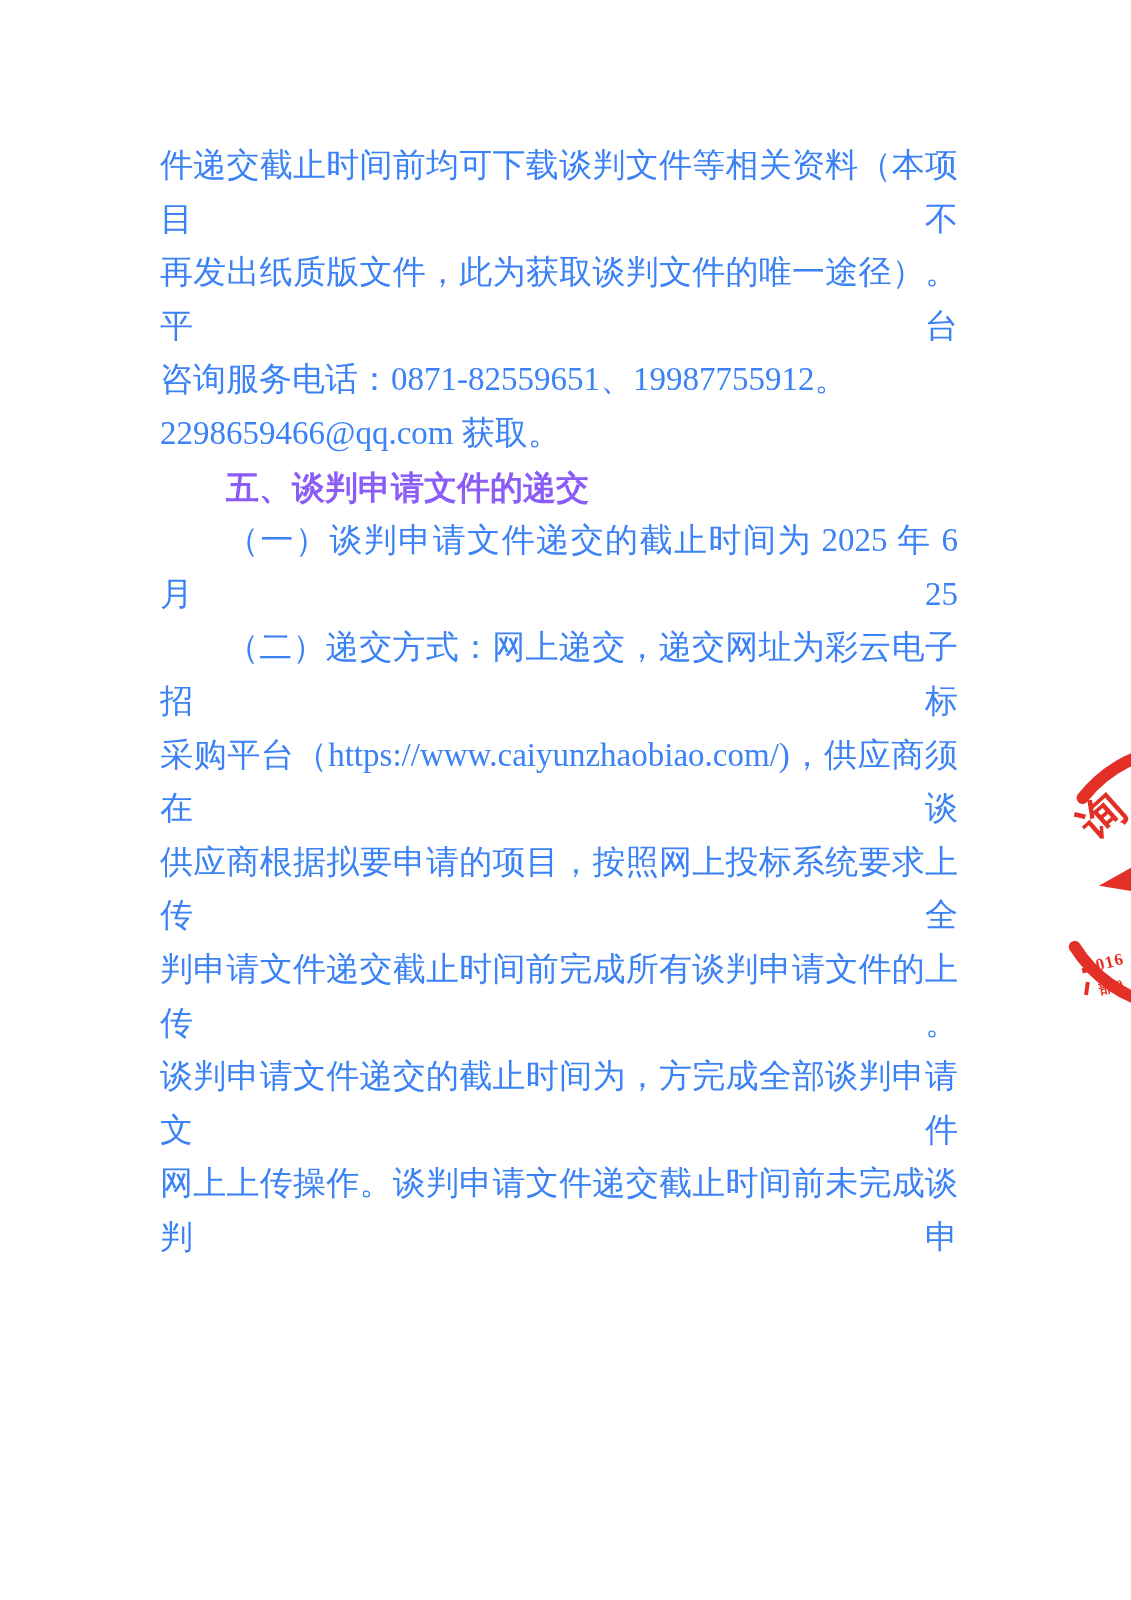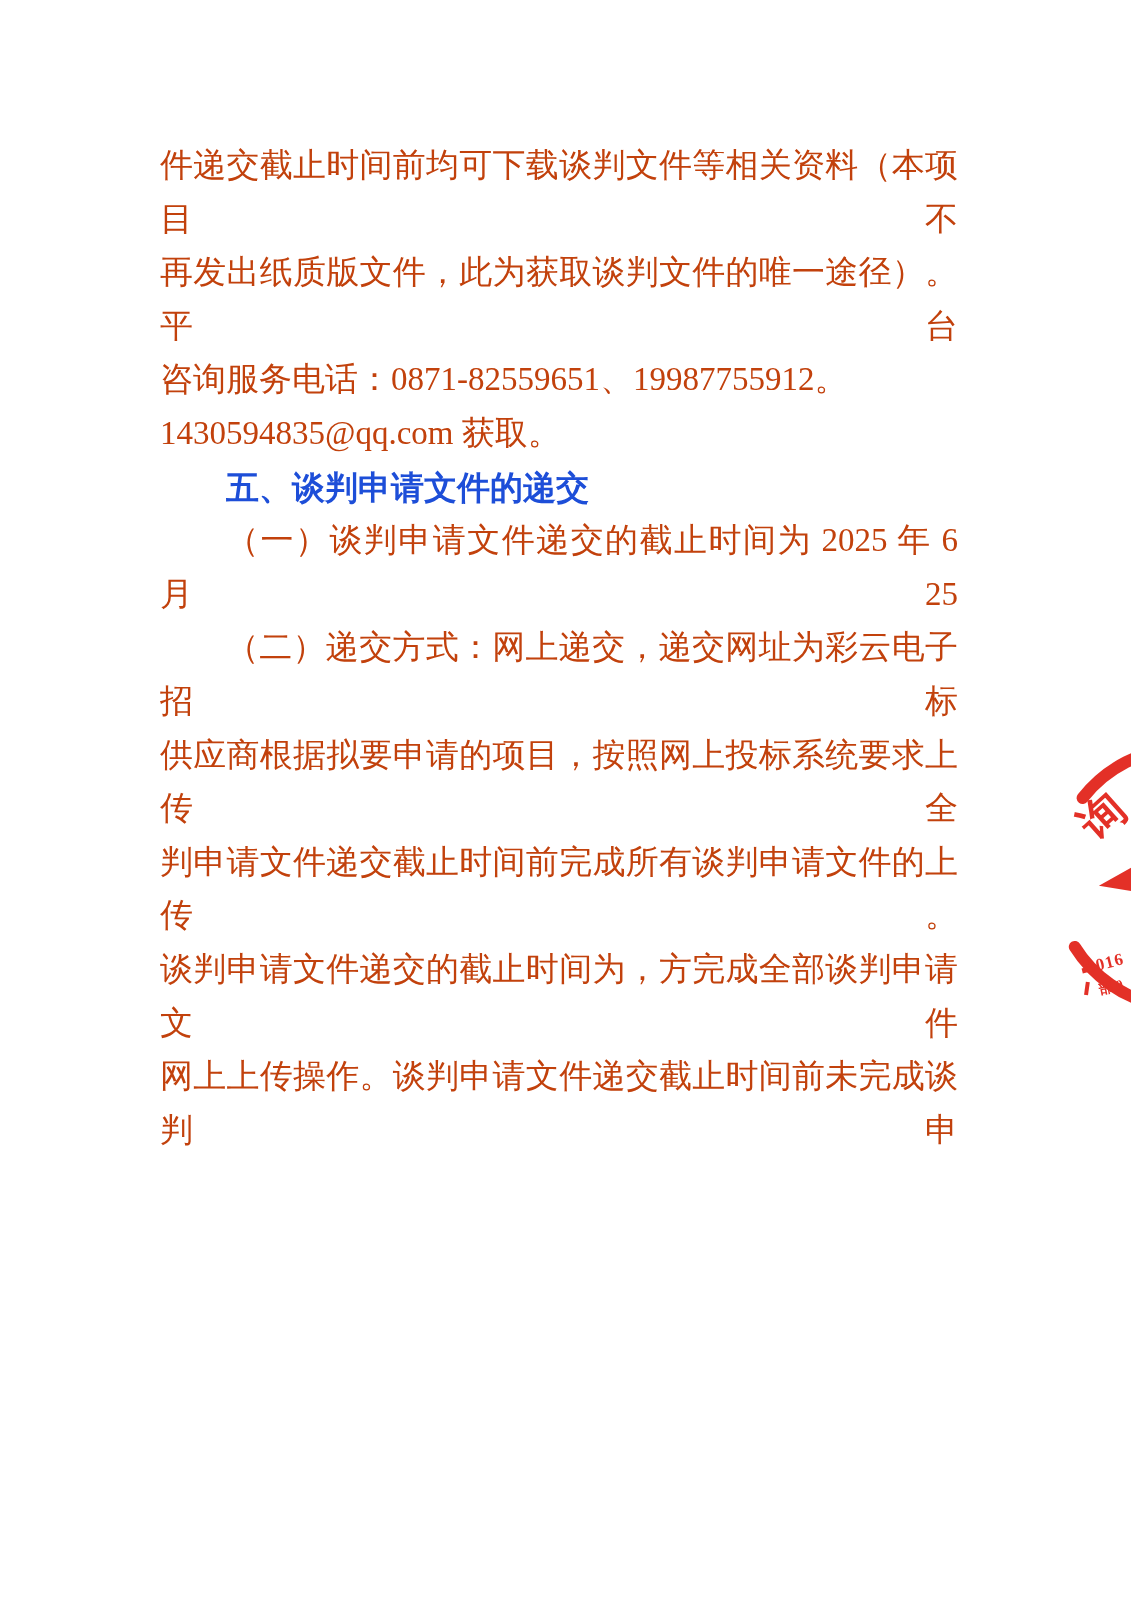--- a/index.html
+++ b/index.html
@@ -13,33 +13,33 @@
   }
   .content {
     position: absolute;
     left: 160px;
     top: 139px;
     width: 798px;
   }
   .line {
     font-size: 33px;
     line-height: 53.6px;
-    color: #c2410c;
+    color: #3b82f6;
     text-align: justify;
     white-space: normal;
   }
   .line.j {
     text-align-last: justify;
     -moz-text-align-last: justify;
   }
   .line.indent { text-indent: 2em; }
   .line.heading {
     font-family: "Liberation Sans", "DejaVu Sans", sans-serif;
     font-weight: 700;
-    color: #1d4ed8;
+    color: #8b5cf6;
   }
   .stamp {
     position: absolute;
     left: 1010px;
     top: 740px;
     width: 121px;
     height: 290px;
     opacity: 0.95;
   }
   .stamp text {
@@ -48,24 +48,25 @@
   }
 </style>
 </head>
 <body>
 
 <div class="page">
   <div class="content">
     <div class="line j">件递交截止时间前均可下载谈判文件等相关资料（本项目不</div>
     <div class="line j">再发出纸质版文件，此为获取谈判文件的唯一途径）。平台</div>
     <div class="line">咨询服务电话：0871-82559651、19987755912。</div>
-    <div class="line">1430594835@qq.com 获取。</div>
+    <div class="line">2298659466@qq.com 获取。</div>
     <div class="line heading indent">五、谈判申请文件的递交</div>
     <div class="line j indent">（一）谈判申请文件递交的截止时间为 2025 年 6 月 25</div>
     <div class="line j indent">（二）递交方式：网上递交，递交网址为彩云电子招标</div>
+    <div class="line j">采购平台（https://www.caiyunzhaobiao.com/)，供应商须在谈</div>
     <div class="line j">供应商根据拟要申请的项目，按照网上投标系统要求上传全</div>
     <div class="line j">判申请文件递交截止时间前完成所有谈判申请文件的上传。</div>
     <div class="line j">谈判申请文件递交的截止时间为，方完成全部谈判申请文件</div>
     <div class="line j">网上上传操作。谈判申请文件递交截止时间前未完成谈判申</div>
 
   </div>
 
   <svg class="stamp" viewBox="0 0 121 290" xmlns="http://www.w3.org/2000/svg">
 
     <path d="M 72.6 58 A 130 130 0 0 1 170.5 8.1" fill="none" stroke="#e2251c" stroke-width="12" stroke-linecap="round"></path>

